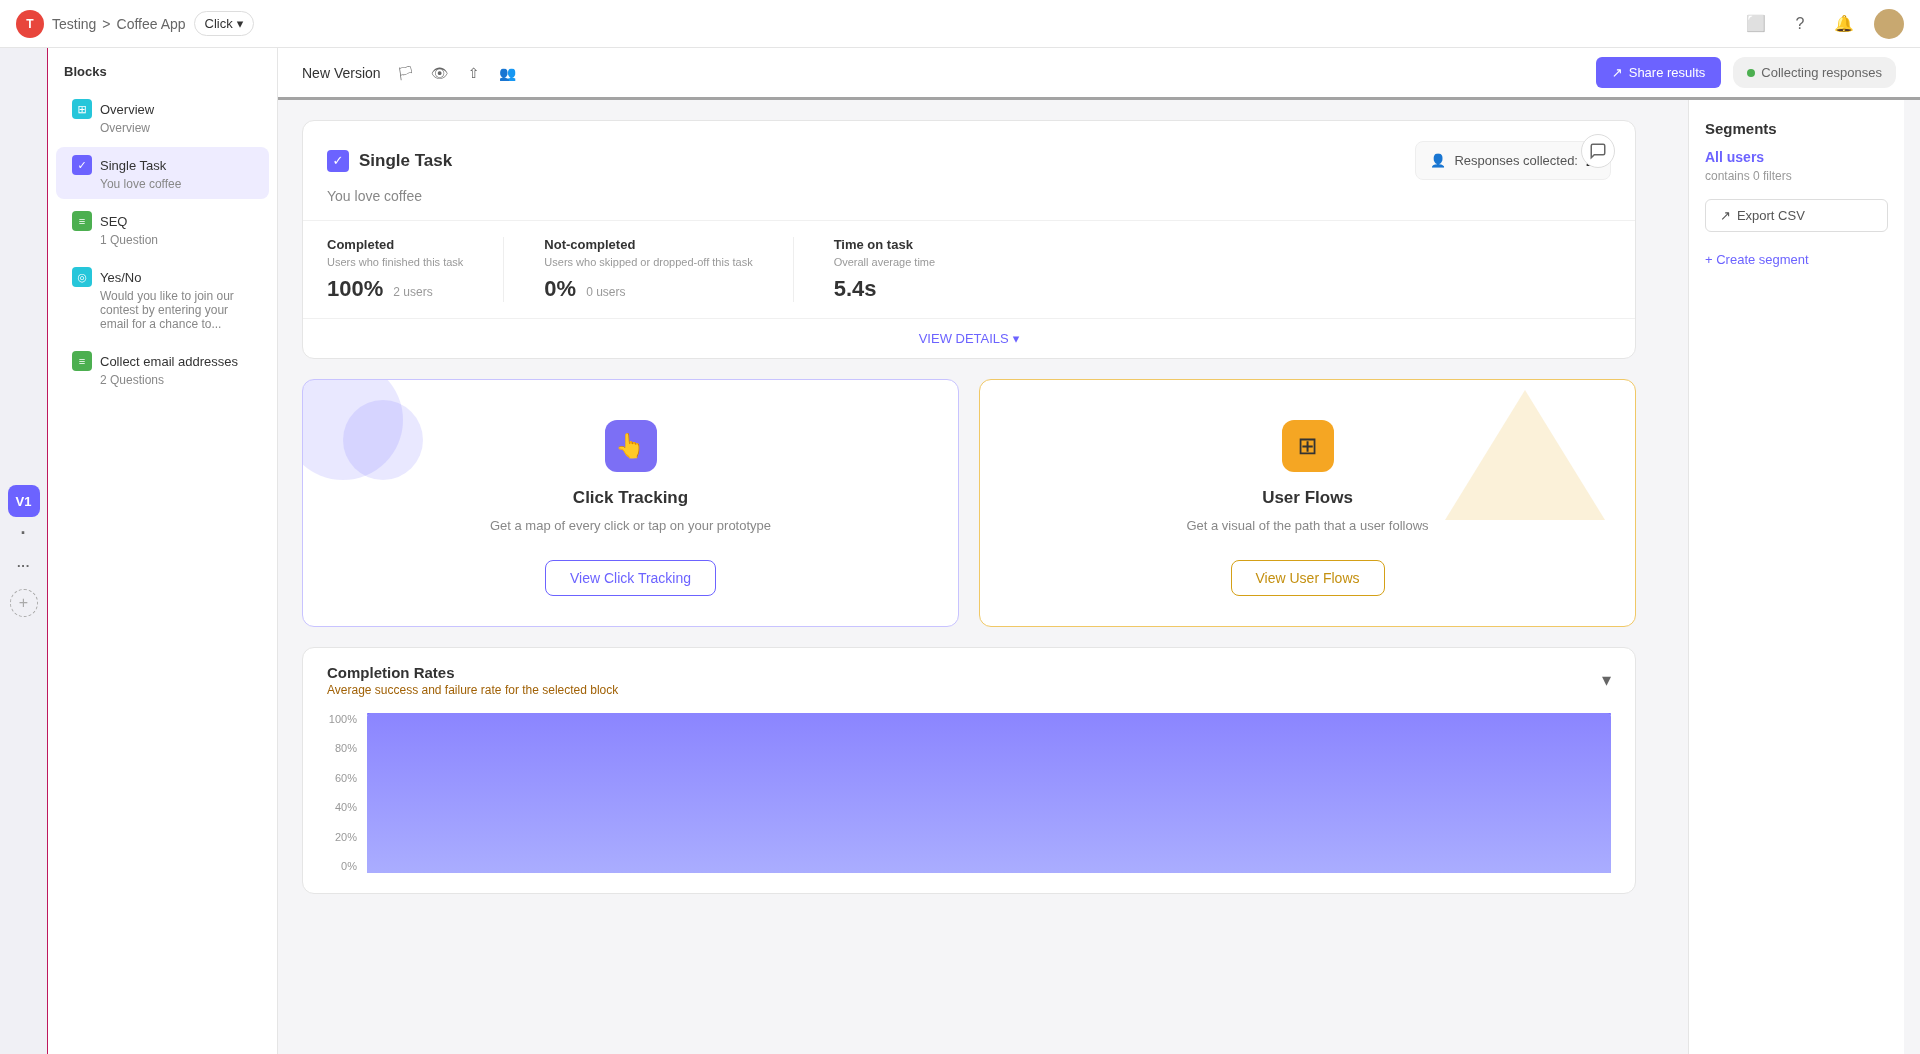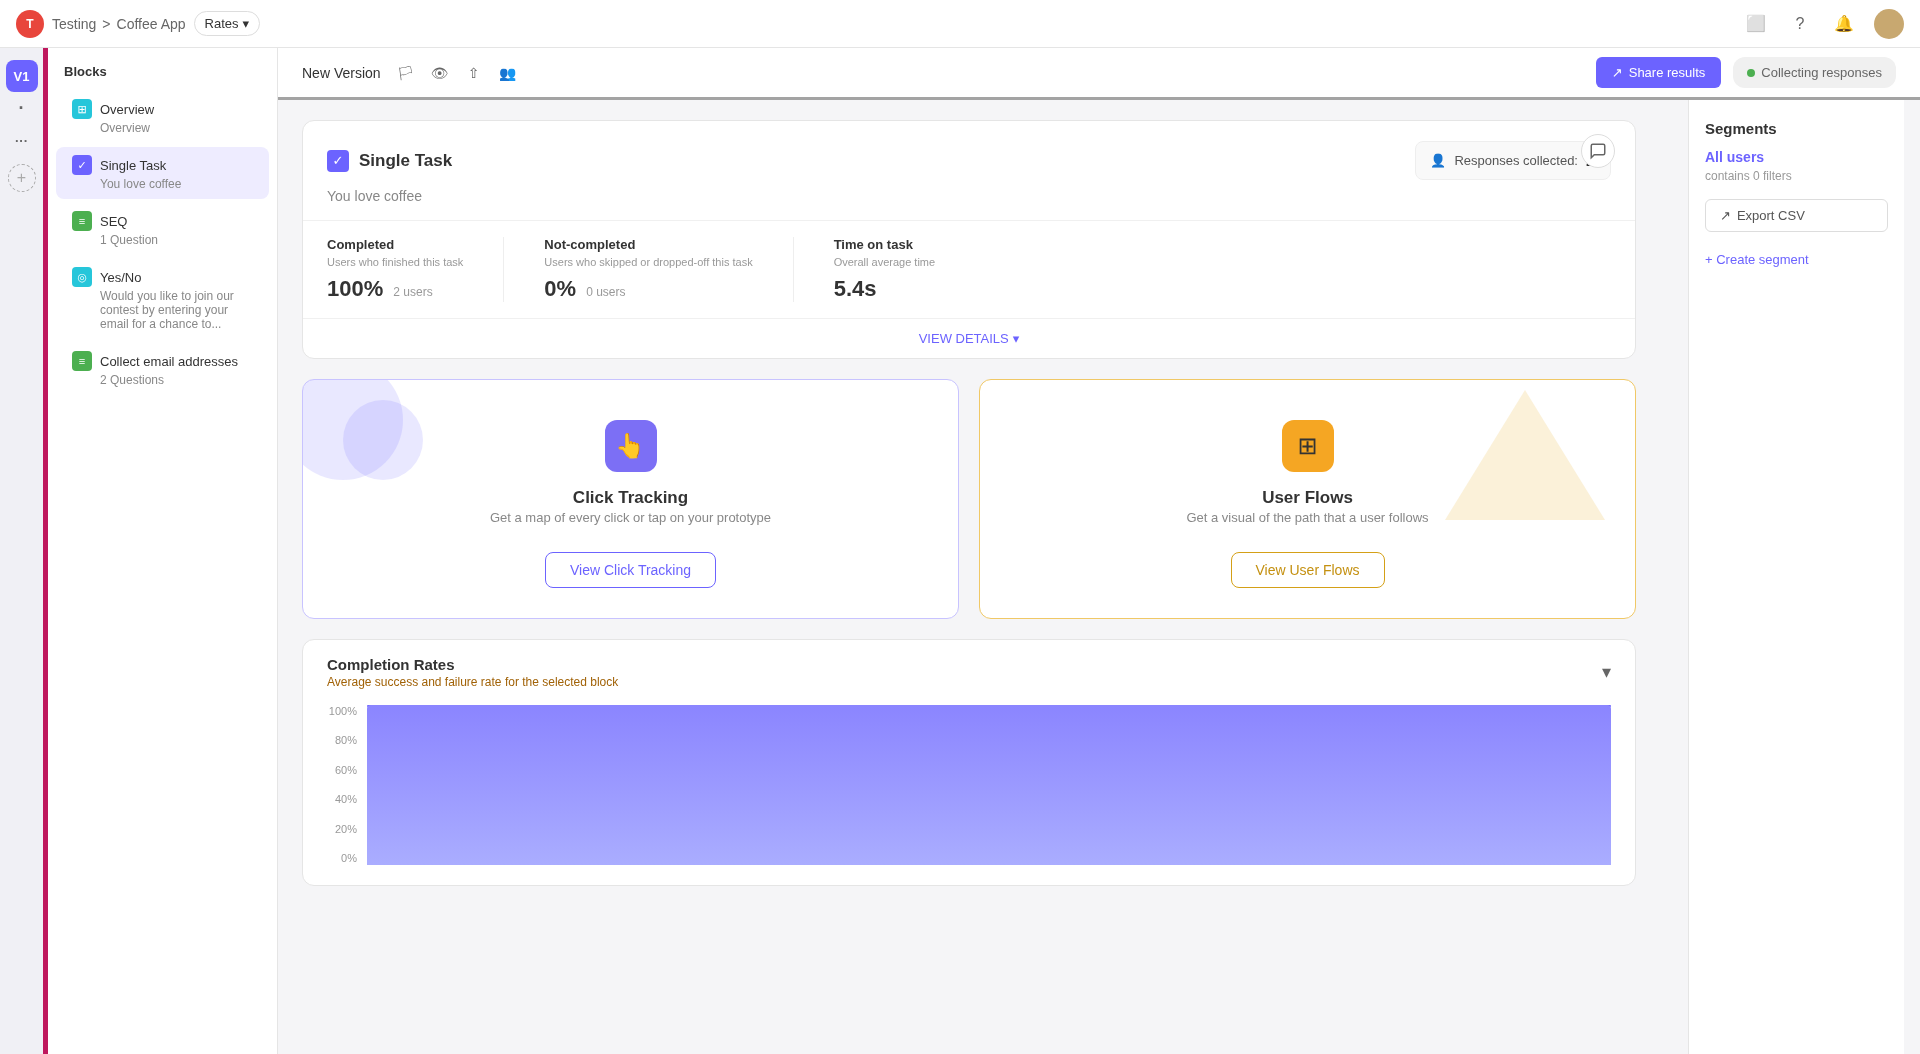--- a/index.html
+++ b/index.html
@@ -26,22 +26,22 @@
     .top-nav .more-btn {
       display: flex; align-items: center; gap: 4px; padding: 4px 10px; border: 1px solid #ddd; border-radius: 20px;
       background: white; cursor: pointer; font-size: 13px; color: #333;
     }
     .top-nav-right { margin-left: auto; display: flex; align-items: center; gap: 16px; }
     .top-nav-right .icon-btn { width: 28px; height: 28px; display: flex; align-items: center; justify-content: center; color: #666; cursor: pointer; font-size: 16px; }
     .avatar { width: 30px; height: 30px; border-radius: 50%; background: #c8a870; cursor: pointer; }
 
     
     .sidebar-icons {
-      position: fixed; top: 48px; left: 0; width: 48px; background: #f0f0f5; border-right: 5px solid #be185d;
-      height: calc(100vh - 48px); display: flex; flex-direction: column; align-items: center; padding: 12px 0; z-index: 90;
+      position: fixed; top: 48px; left: 0; width: 48px; background: #f0f0f5; border-right: 1px solid #be185d;
+      height: calc(100vh - 48px); display: flex; flex-direction: column; align-items: center; padding: 12px 0; z-index: 90; justify-content: center;
     }
     .sidebar-icon-item {
       width: 32px; height: 32px; border-radius: 8px; display: flex; align-items: center; justify-content: center;
       cursor: pointer; color: #666; font-size: 13px; font-weight: bold;
     }
     .sidebar-icon-item.active { background: #6c63ff; color: white; }
     .sidebar-icon-add { width: 28px; height: 28px; border-radius: 50%; border: 1.5px dashed #aaa; display: flex; align-items: center; justify-content: center; color: #aaa; cursor: pointer; font-size: 16px; margin-top: 8px; }
 
     
     .blocks-sidebar {
@@ -130,21 +130,21 @@
     .feature-card { border: 1.5px solid #c8c3ff; border-radius: 12px; overflow: hidden; padding: 40px 30px 30px; position: relative; display: flex; flex-direction: column; align-items: center; text-align: center; background: white; }
     .feature-card .bg-circles { position: absolute; top: 0; left: 0; width: 100%; height: 120px; overflow: hidden; }
     .feature-card .bg-circle { position: absolute; border-radius: 50%; opacity: 0.15; }
     .feature-card.click-card .bg-circle-1 { width: 120px; height: 120px; background: #6c63ff; top: -20px; left: -20px; }
     .feature-card.click-card .bg-circle-2 { width: 80px; height: 80px; background: #6c63ff; top: 20px; left: 40px; }
     .feature-card.user-card { border-color: #f0c866; }
     .feature-card.user-card .bg-triangle { position: absolute; top: 10px; right: 30px; width: 0; height: 0; border-left: 80px solid transparent; border-right: 80px solid transparent; border-bottom: 130px solid rgba(240,200,102,0.25); }
     .feature-icon { width: 52px; height: 52px; border-radius: 12px; display: flex; align-items: center; justify-content: center; font-size: 24px; margin-bottom: 16px; position: relative; z-index: 1; }
     .feature-icon.purple { background: #7c6ff5; }
     .feature-icon.yellow { background: #f5a623; }
-    .feature-title { font-size: 17px; font-weight: 600; color: #333; }
+    .feature-title { font-size: 17px; font-weight: 600; color: #333; margin-bottom: 8px; }
     .feature-desc { font-size: 13px; color: #888; margin-bottom: 24px; line-height: 1.5; }
     .feature-btn { padding: 9px 24px; border: 1.5px solid #6c63ff; border-radius: 8px; background: white; color: #6c63ff; font-size: 14px; cursor: pointer; font-weight: 500; }
     .feature-btn.yellow { border-color: #d4a017; color: #c49010; }
 
     
     .completion-card { background: white; border-radius: 12px; border: 1px solid #e5e5e5; overflow: hidden; }
     .completion-header { display: flex; align-items: center; padding: 16px 24px; cursor: pointer; }
     .completion-title { font-size: 15px; font-weight: 600; color: #333; }
     .completion-sub { font-size: 12px; color: #a16207; margin-top: 2px; }
     .completion-chevron { margin-left: auto; color: #666; font-size: 18px; }
@@ -161,21 +161,21 @@
 <body>
 
 <div class="top-nav">
   <div class="logo">T</div>
   <div class="breadcrumb">
     <span>Testing</span>
     <span>&gt;</span>
     <span>Coffee App</span>
   </div>
   <button class="more-btn">
-    <span>Rates</span>
+    <span>Click</span>
     <span>▾</span>
   </button>
   <div class="top-nav-right">
     <div class="icon-btn">⬜</div>
     <div class="icon-btn">?</div>
     <div class="icon-btn">🔔</div>
     <div class="avatar"></div>
   </div>
 </div>
 

